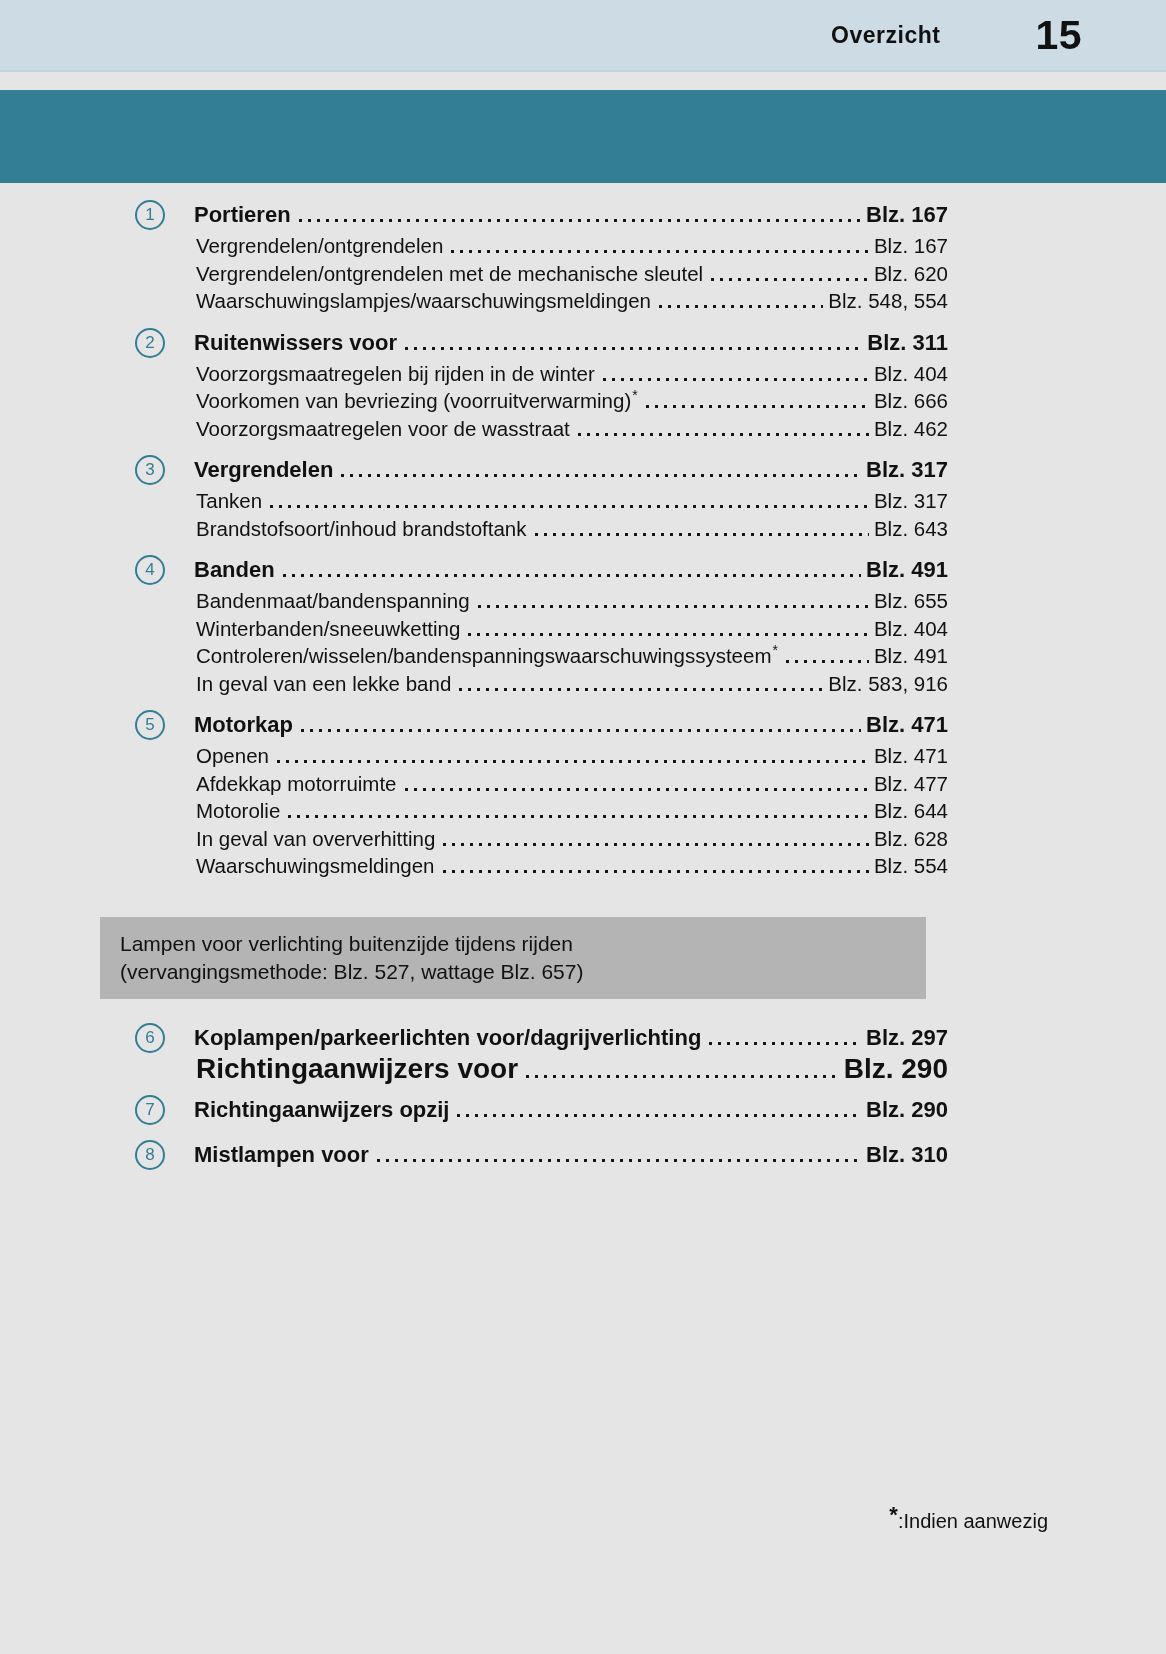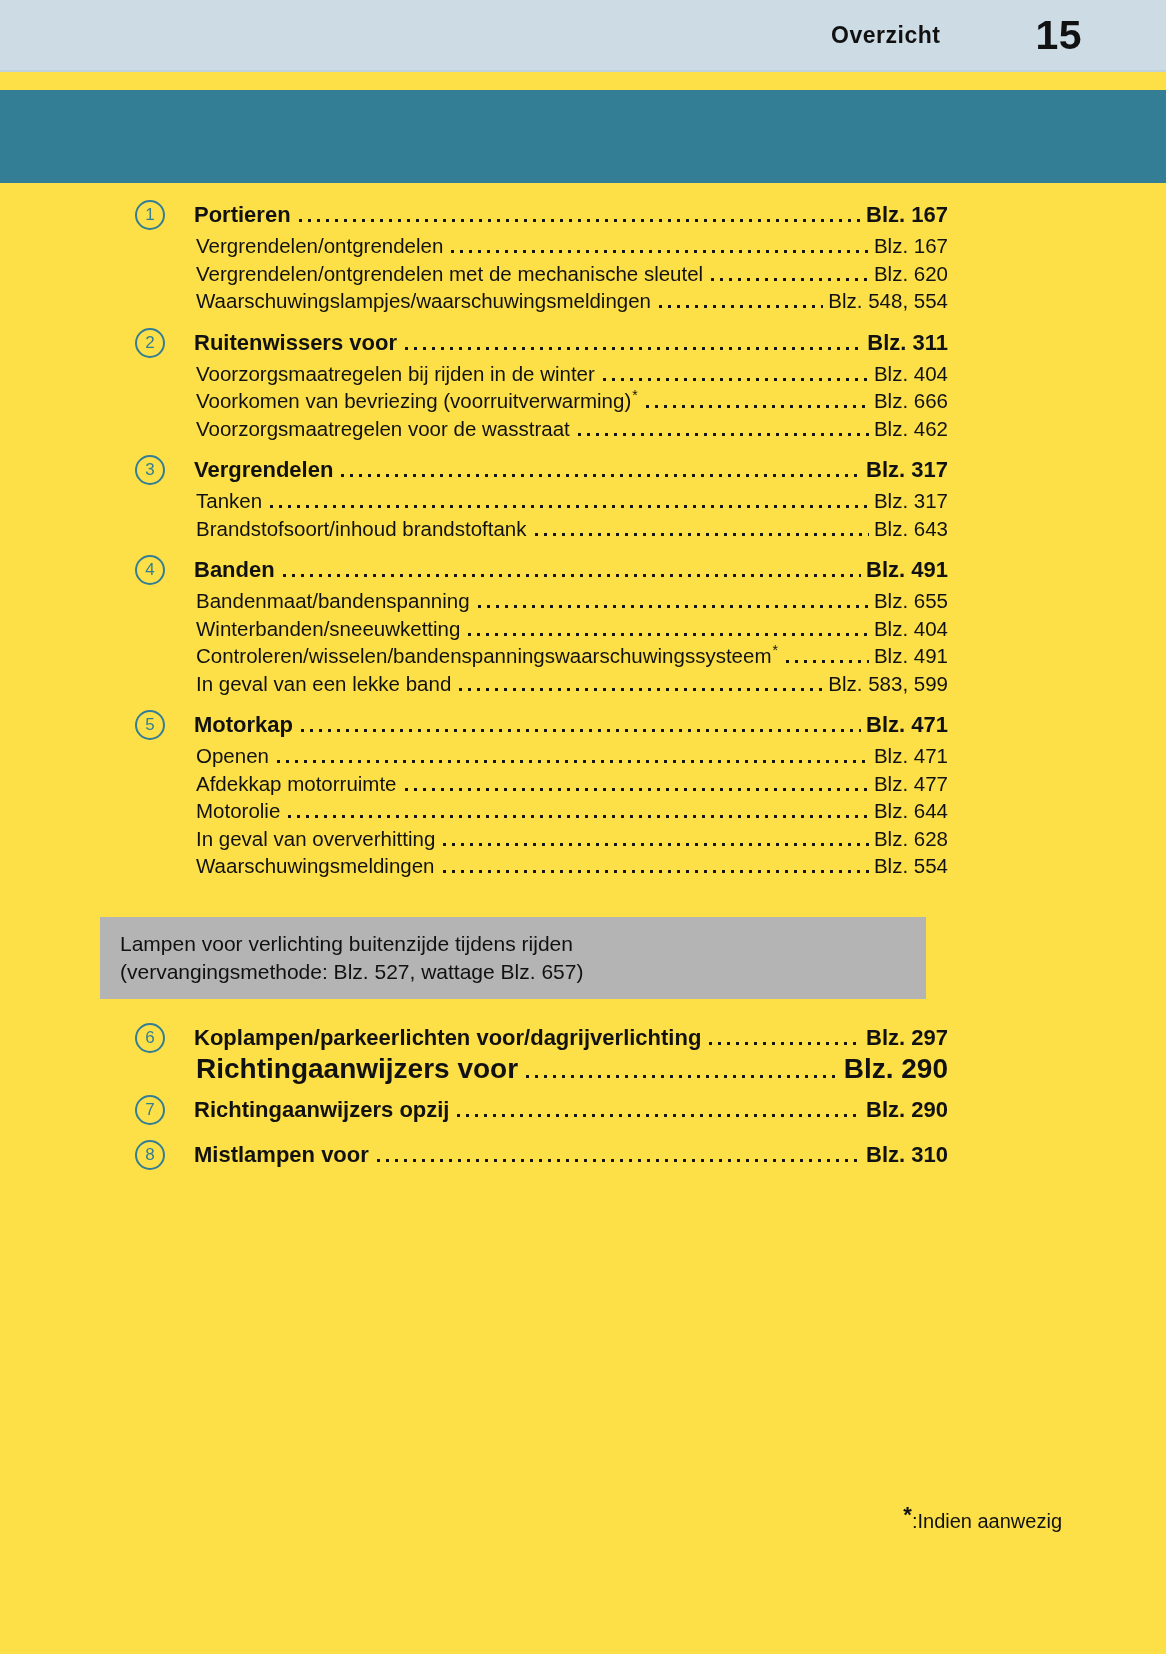--- a/index.html
+++ b/index.html
@@ -1,19 +1,19 @@
 <!DOCTYPE html>
 <html><head>
 <meta charset="utf-8">
 <style>
   html,body{margin:0;padding:0;background:#ffffff;}
   .page{
     position:relative;
     width:1166px;height:1654px;
-    background:#fde047;
+    background:#e5e5e5;
     font-family:"Liberation Sans",sans-serif;
     color:#111111;
     overflow:hidden;
   }
   
   .header-bar{
     position:absolute;top:0;left:0;right:0;height:72px;
     background:var(--header-bg,#ccdbe4);
     border-bottom:2px solid #c0d2dc;
     display:flex;align-items:center;justify-content:flex-end;
@@ -52,21 +52,21 @@
   
   .note{
     width:826px;box-sizing:border-box;
     margin-top:37px;margin-bottom:22px;
     background:var(--note-bg,#b4b4b4);
     padding:13px 10px 13px 20px;
     font-size:21px;line-height:28px;font-weight:400;
   }
   
   .footnote{
-    position:absolute;top:1502px;right:104px;
+    position:absolute;top:1502px;right:118px;
     font-size:20px;
   }
   .footnote .fn-sym{font-size:22px;font-weight:700;vertical-align:6px;}
 </style>
 </head>
 <body>
 
 <div class="page" style="--teal: #337e95; --header-bg: #ccdbe4; --note-bg: #b4b4b4; color: rgb(17, 17, 17);">
 
   <div class="header-bar">
@@ -176,21 +176,21 @@
 
   <div class="row sub-row">
     <span class="label"><span class="sub-text">Controleren/wisselen/bandenspanningswaarschuwingssysteem</span><sup class="asterisk">*</sup></span>
     <span class="leader"></span>
     <span class="pageno">Blz. 491</span>
   </div>
 
   <div class="row sub-row">
     <span class="label"><span class="sub-text">In geval van een lekke band</span></span>
     <span class="leader"></span>
-    <span class="pageno">Blz. 583, 599</span>
+    <span class="pageno">Blz. 583, 916</span>
   </div>
 </div>
 
   <div class="section">
     <div class="row main-row">
       <span class="circle">5</span>
       <span class="label title">Motorkap</span>
       <span class="leader"></span>
       <span class="pageno">Blz. 471</span>
     </div>

